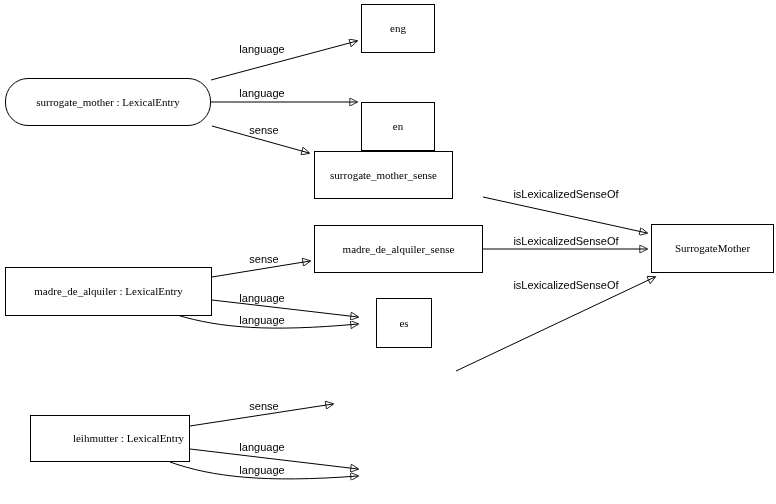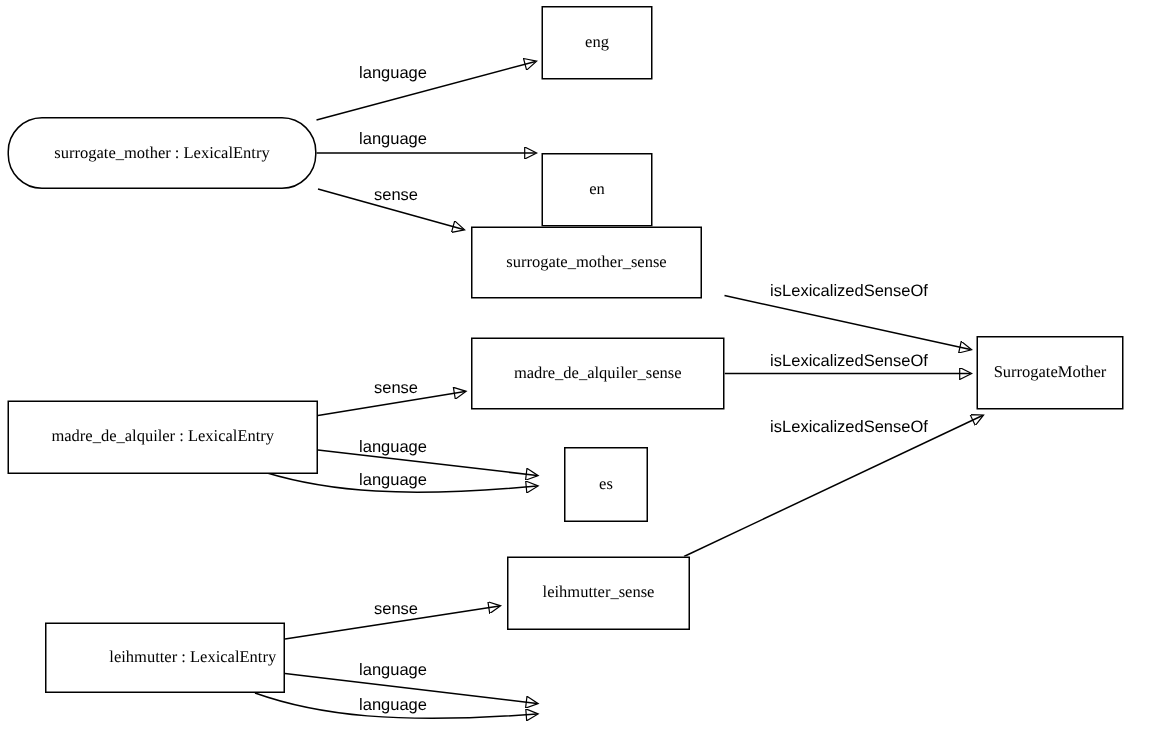--- a/index.html
+++ b/index.html
@@ -63,33 +63,32 @@
     <path d="M190,449 L358,469" marker-end="url(#arrow)"></path>
     <path d="M170,462 C212,477 265,483 358,476" marker-end="url(#arrow)"></path>
   </svg>
 
   <div class="node" style="left:5px; top:78px; width:206px; height:48px;border-radius:23px;">surrogate_mother : LexicalEntry</div>
 
   <div class="node" style="left:361px; top:4px; width:74px; height:49px;">eng</div>
 
   <div class="node" style="left:361px; top:78px; width:74px; height:49px;margin-top:24px;">en</div>
 
-  <div class="node" style="left:314px; top:151px; width:154px; height:48px;">surrogate_mother_sense</div>
+  <div class="node" style="left:314px; top:151px; width:139px; height:48px;">surrogate_mother_sense</div>
 
   <div class="node" style="left:314px; top:225px; width:169px; height:48px;text-align:right;">madre_de_alquiler_sense</div>
 
-  <div class="node" style="left:651px; top:224px; width:98px; height:49px;">SurrogateMother</div>
+  <div class="node" style="left:651px; top:224px; width:123px; height:49px;">SurrogateMother</div>
 
   <div class="node" style="left:5px; top:267px; width:207px; height:49px;text-align:right;">madre_de_alquiler : LexicalEntry</div>
 
   <div class="node" style="left:376px; top:298px; width:56px; height:50px;">es</div>
 
   <div class="node" style="left:30px; top:415px; width:160px; height:47px;padding-left:37px;">leihmutter : LexicalEntry</div>
 
-  <div class="node" style="left:338px; top:371px; width:122px; height:49px;">leihmutter_sense</div>
 
 
   <div class="edge-label" style="left:262px; top:49px;">language</div>
 
   <div class="edge-label" style="left:262px; top:93px;">language</div>
 
   <div class="edge-label" style="left:264px; top:130px;">sense</div>
 
   <div class="edge-label" style="left:566px; top:194px;">isLexicalizedSenseOf</div>
 

